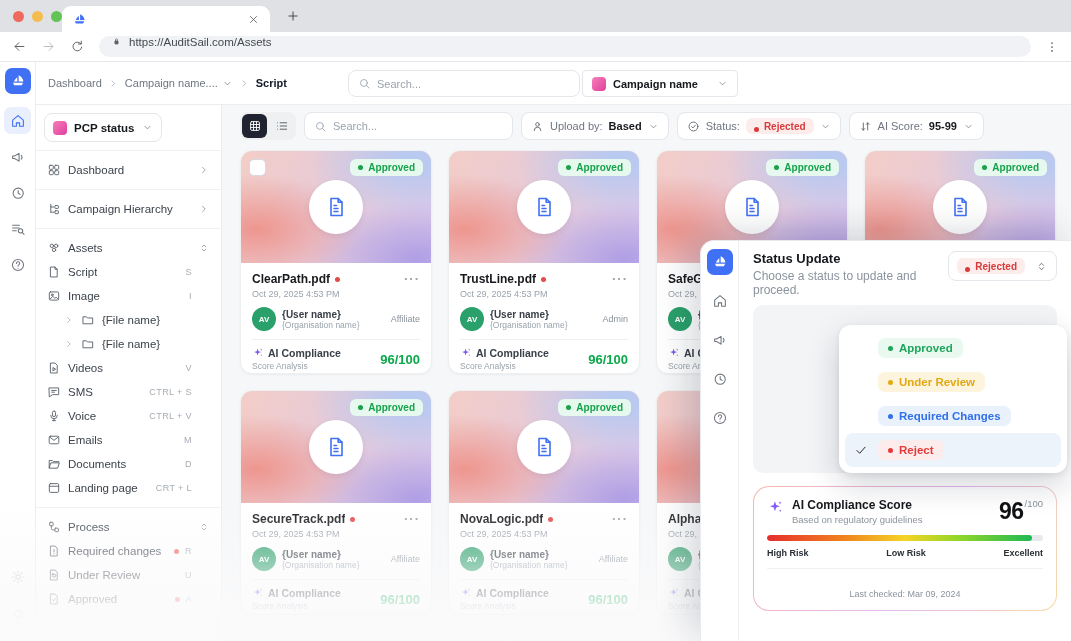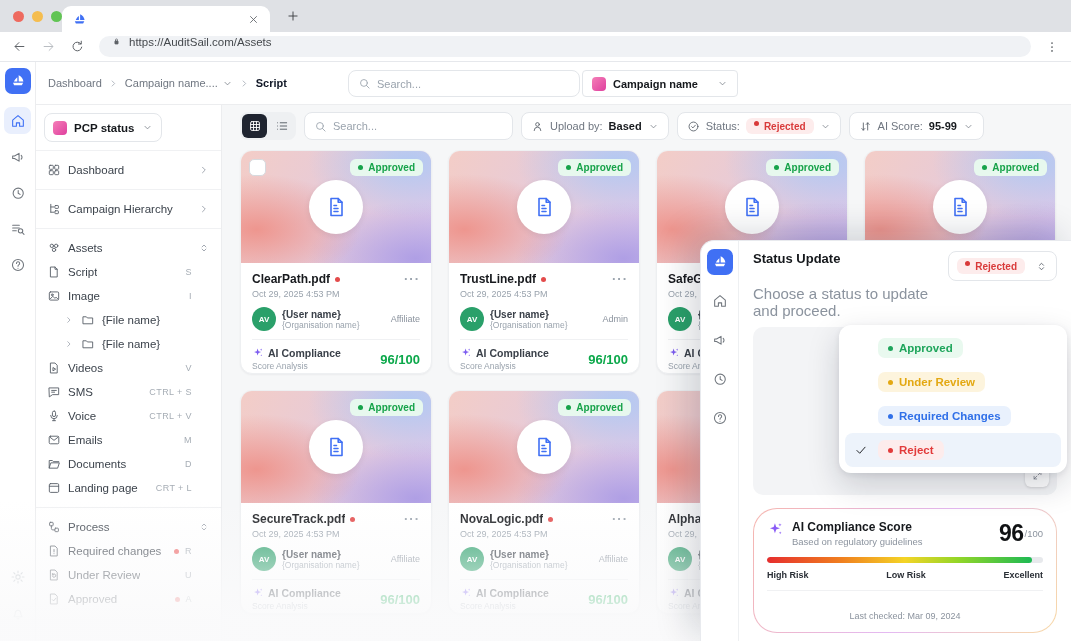--- a/index.html
+++ b/index.html
@@ -71,21 +71,21 @@
 .seg{background:#eef0f2;border-radius:8px;padding:2px;display:flex;gap:2px}
 .seg button{width:25px;height:24px;border-radius:6px;color:#555b63;display:flex;align-items:center;justify-content:center}
 .seg button.active{background:#1f2430;color:#fff}
 .ctl{height:28px;background:#fff;border:1px solid #e3e6ea;border-radius:8px;display:flex;align-items:center;padding:0 9px;gap:6px;font-size:11px;color:#6f7680;white-space:nowrap}
 .ctl b{color:#16191d;font-weight:700}
 .ctl .lead{color:#585f68}
 .ctl .chev{color:#6f7680}
 .ctl-search{width:209px;color:#9aa3ad}
 .ctl-search input{flex:1;font-size:11px;color:#374151}
 .ctl-search input::placeholder{color:#9aa3ad}
-.pill-rej{background:#fdecec;color:#d93a3a;border-radius:6px;padding:2.5px 8px;display:inline-flex;align-items:flex-start;gap:5px;font-size:10px;font-weight:700}
+.pill-rej{background:#fdecec;color:#d93a3a;border-radius:6px;padding:2.5px 8px;display:inline-flex;align-items:flex-end;gap:5px;font-size:10px;font-weight:700}
 
 .grid{margin-top:10px;display:grid;grid-template-columns:repeat(4,192px);gap:16px}
 .card{width:192px;height:224px;background:#fff;border-radius:12px;border:1px solid #eef0f2;overflow:hidden;box-shadow:0 1px 2px rgba(16,24,40,.05)}
 .card-img{position:relative;height:112px;background:
  radial-gradient(95% 85% at 8% 70%, rgba(238,145,137,.92) 0%, rgba(238,145,137,0) 58%),
  radial-gradient(85% 80% at 88% 10%, rgba(176,201,243,.95) 0%, rgba(176,201,243,0) 62%),
  radial-gradient(95% 85% at 92% 96%, rgba(169,153,228,.88) 0%, rgba(169,153,228,0) 60%),
  linear-gradient(115deg,#f3cdc7 0%,#d9c8ec 100%)}
 .badge{position:absolute;top:8px;right:8px;background:#e7f8ee;color:#17a34a;font-size:10px;font-weight:700;padding:3px 8px;border-radius:6px;display:flex;gap:5px;align-items:center}
 .cbx{position:absolute;top:8px;left:8px;width:17px;height:17px;background:#fff;border:1px solid #d6dade;border-radius:5px}
@@ -112,32 +112,32 @@
 
 .fade{position:absolute;left:0;right:0;bottom:0;height:140px;background:linear-gradient(to bottom,rgba(248,249,250,0),rgba(250,250,251,.94) 85%);z-index:5;pointer-events:none}
 
 .overlay{position:absolute;left:700px;top:178px;right:0;bottom:0;background:#fff;border-radius:14px 0 0 0;box-shadow:-12px -8px 34px rgba(15,23,42,.16);border:1px solid #e8eaee;border-right:none;border-bottom:none;display:flex;z-index:10}
 .ov-rail{width:38px;border-right:1px solid #eef0f2;display:flex;flex-direction:column;align-items:center;padding:8px 0;gap:12px}
 .ov-rail .rail-ic{margin:0}
 .ov-body{flex:1;position:relative;min-width:0}
 .ov-crumbs{height:38px;border-bottom:1px solid #eef0f2;display:flex;align-items:center;padding:0 14px;font-size:11px}
 .ov-head{display:flex;align-items:flex-start;padding:10px 14px 6px}
 .ov-title{font-size:13px;font-weight:700;color:#15181c}
-.ov-sub{font-size:15px;color:#8b939e;margin-top:19px}
+.ov-sub{font-size:12px;color:#8b939e;margin-top:3px}
 .ov-select{margin-left:auto;height:30px;border:1px solid #e3e6ea;border-radius:8px;display:flex;align-items:center;padding:0 8px;gap:10px;background:#fff}
 .ov-select .ic{width:13px;height:13px;color:#585f68}
 .preview{margin:2px 14px 0;height:168px;background:#f3f4f6;border-radius:10px;position:relative}
 .expand-btn{position:absolute;right:8px;bottom:8px;width:24px;height:24px;background:#fff;border-radius:6px;box-shadow:0 1px 3px rgba(0,0,0,.14);display:flex;align-items:center;justify-content:center;color:#6f7680}
 .expand-btn svg{width:11px;height:11px}
-.comp-card{margin:13px 14px 0;border-radius:24px;border:1px solid transparent;background:linear-gradient(#fff,#fff) padding-box,linear-gradient(120deg,#f6b6ae,#e4b9f2 55%,#f8d9a6) border-box;padding:11px 13px 9px}
+.comp-card{margin:13px 14px 0;border-radius:16px;border:1px solid transparent;background:linear-gradient(#fff,#fff) padding-box,linear-gradient(120deg,#f6b6ae,#e4b9f2 55%,#f8d9a6) border-box;padding:11px 13px 9px}
 .comp-head{display:flex;align-items:flex-start;gap:8px}
 .comp-head .spark{width:17px;height:17px;color:#8a5cf6;margin-top:1px}
 .comp-title{font-size:12px;font-weight:700;color:#15181c}
 .comp-sub{font-size:9.5px;color:#8b939e;margin-top:2px}
-.comp-score{margin-left:auto;display:flex;align-items:center;gap:1px}
+.comp-score{margin-left:auto;display:flex;align-items:flex-start;gap:1px}
 .comp-score b{font-size:23px;font-weight:800;color:#101214;letter-spacing:-.5px}
 .comp-score span{font-size:9.5px;color:#8b939e}
 .comp-bar{height:6px;border-radius:3px;background:#e7e9ec;margin-top:10px;overflow:hidden}
 .comp-fill{height:100%;border-radius:3px;background:linear-gradient(90deg,#e62e2e 0%,#f07f1f 28%,#f4d426 52%,#93d628 72%,#1db954 100%)}
 .comp-labels{display:flex;font-size:9px;color:#2a2f36;font-weight:700;margin-top:7px}
 .comp-labels span:nth-child(2){margin:0 auto}
 .comp-check{border-top:1px solid #f0f1f3;margin-top:10px;padding-top:20px;text-align:center;font-size:9px;color:#8b939e;padding-bottom:2px}
 
 .menu{position:absolute;left:100px;top:84px;width:228px;background:#fff;border-radius:12px;box-shadow:0 12px 32px rgba(15,23,42,.18),0 2px 6px rgba(15,23,42,.08);padding:6px;z-index:20}
 .menu-item{height:34px;display:flex;align-items:center;padding:0 9px;border-radius:8px}

